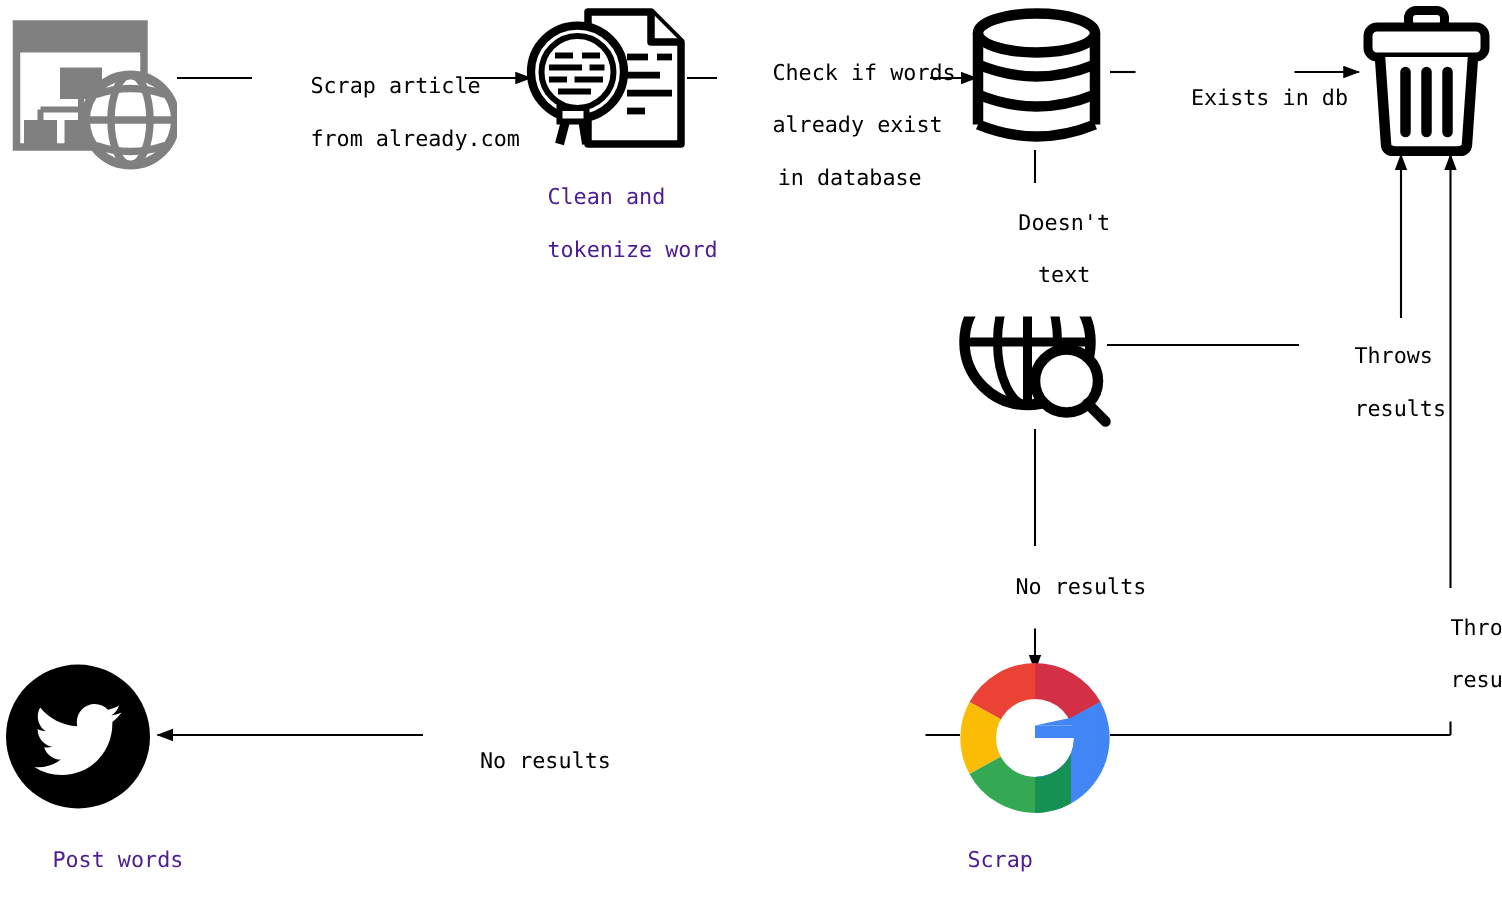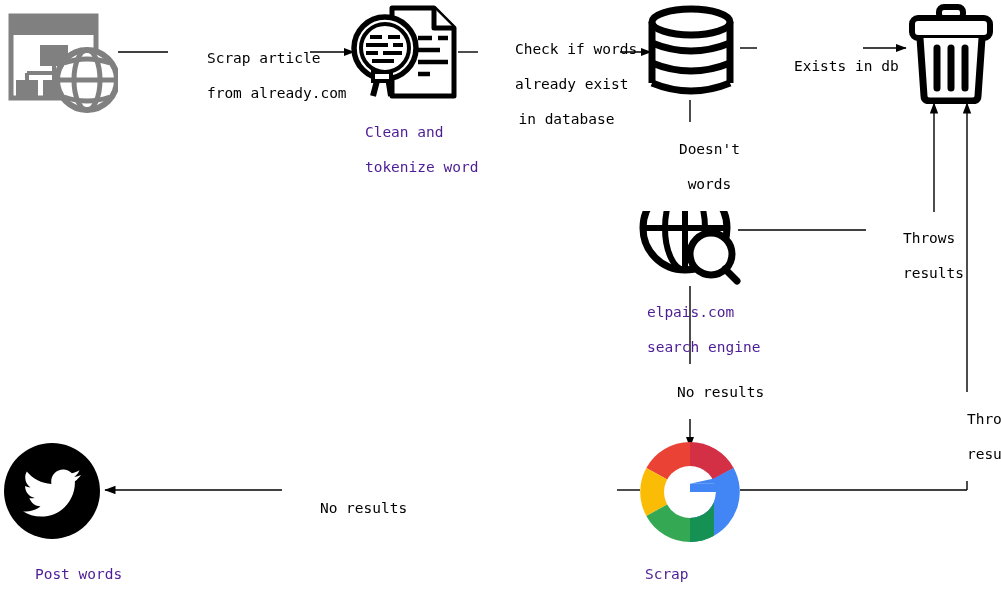--- a/index.html
+++ b/index.html
@@ -165,24 +165,20 @@
   <div class="node" style="left:637px; top:178px; width:104px; height:108px;">
     <svg width="104" height="108" viewBox="0 0 104 108">
       <circle cx="48" cy="50" r="42" fill="#ffffff" stroke="#000000" stroke-width="7"></circle>
       <ellipse cx="48" cy="50" rx="20" ry="42" fill="none" stroke="#000000" stroke-width="6"></ellipse>
       <line x1="6" y1="50" x2="90" y2="50" stroke="#000000" stroke-width="6"></line>
       <line x1="48" y1="8" x2="48" y2="92" stroke="#000000" stroke-width="6"></line>
       <circle cx="74" cy="76" r="21" fill="#ffffff" stroke="#000000" stroke-width="7"></circle>
       <line x1="88" y1="91" x2="100" y2="103" stroke="#000000" stroke-width="7" stroke-linecap="round"></line>
     </svg>
   </div>
-  <div class="label" style="left:612px; top:286px; width:155px;">
-    <span>elpais.com</span><br>
-    <span>search engine</span>
-  </div>
 
   <div class="node" style="left:638px; top:440px; width:104px; height:104px;">
     <svg width="104" height="104" viewBox="0 0 100 100">
 
       <path d="M50,50 L50,2 A48,48 0 0,0 8,27 Z" fill="#EA4335"></path>
 
       <path d="M50,50 L92,27 A48,48 0 0,0 50,2 Z" fill="#D32F45"></path>
 
       <path d="M50,50 L8,27 A48,48 0 0,0 8,73 Z" fill="#FBBC05"></path>
 
@@ -234,21 +230,21 @@
   </div>
 
   <div class="edge-label" style="left:478px; top:23px; width:138px;">
     <span>Check if words</span><br>
     <span>already exist</span><br>
     <span>in database</span>
   </div>
 
   <div class="edge-label" style="left:640px; top:123px; width:100px;">
     <span>Doesn't</span><br>
-    <span>words</span>
+    <span>text</span>
   </div>
 
   <div class="edge-label" style="left:866px; top:212px; width:70px; text-align:right;">
     <span>Throws</span><br>
     <span>results</span>
   </div>
 
   <div class="edge-label" style="left:640px; top:366px; width:100px;">
     <span>No results</span>
   </div>

